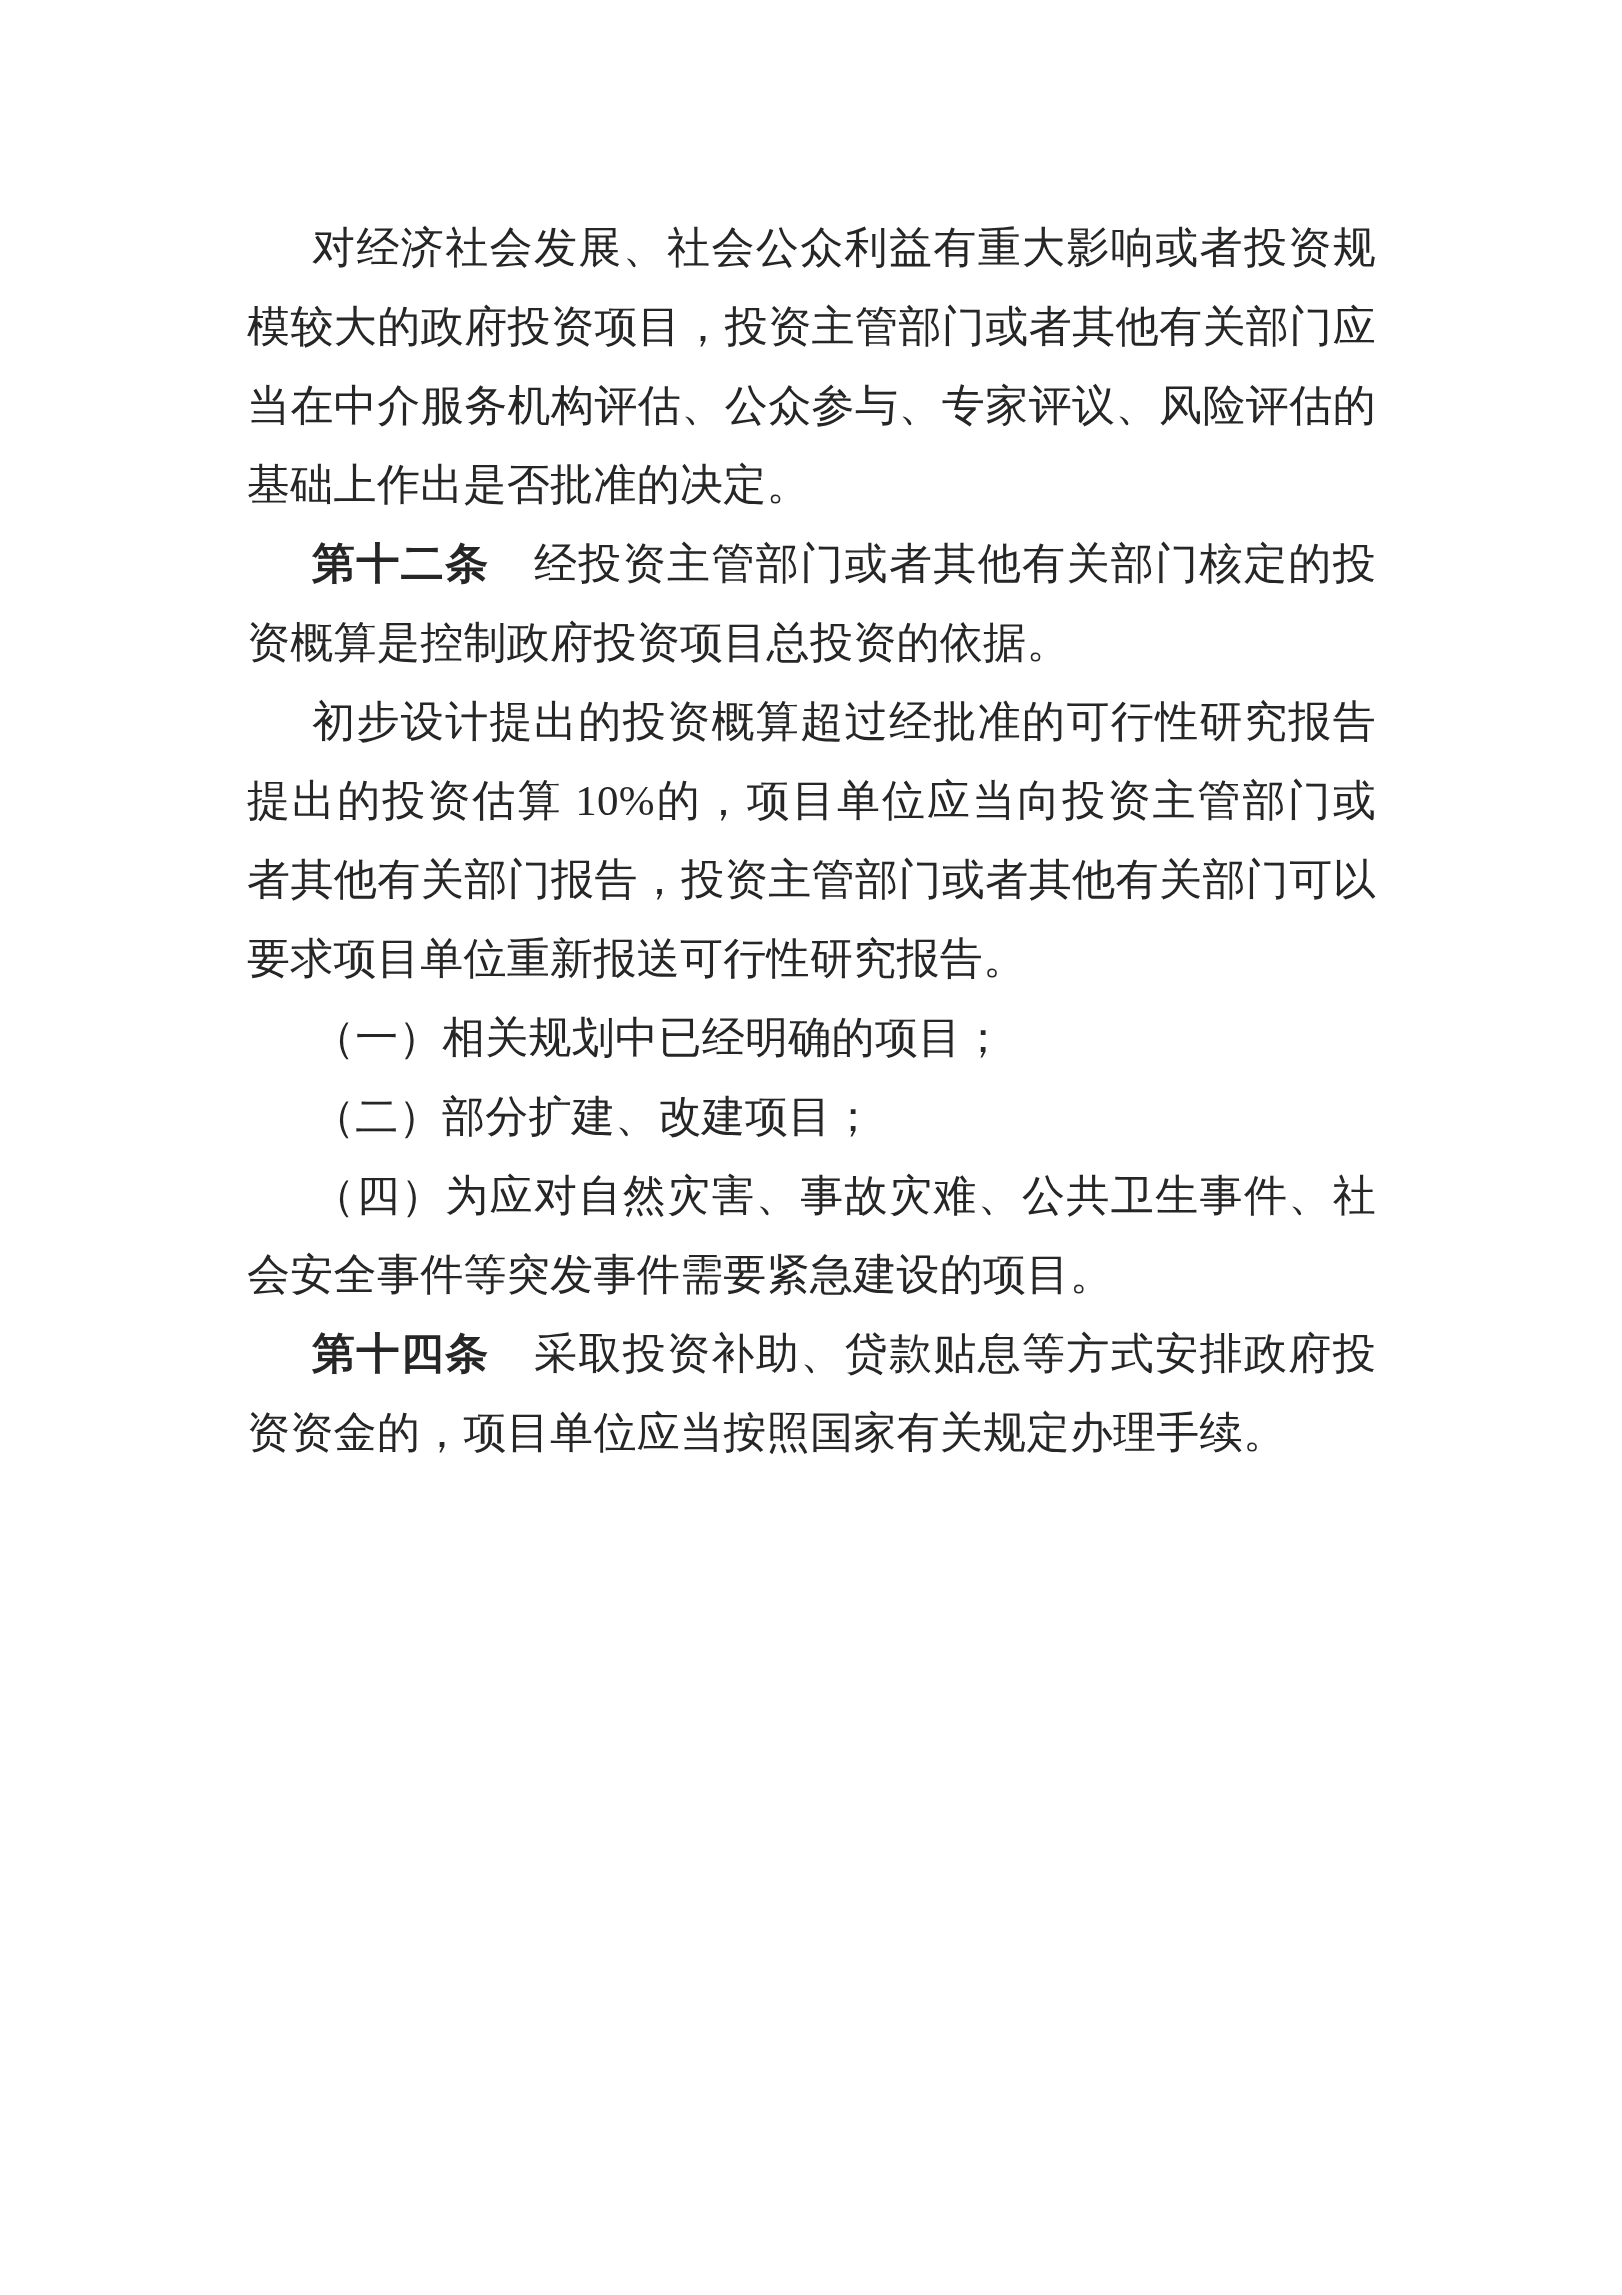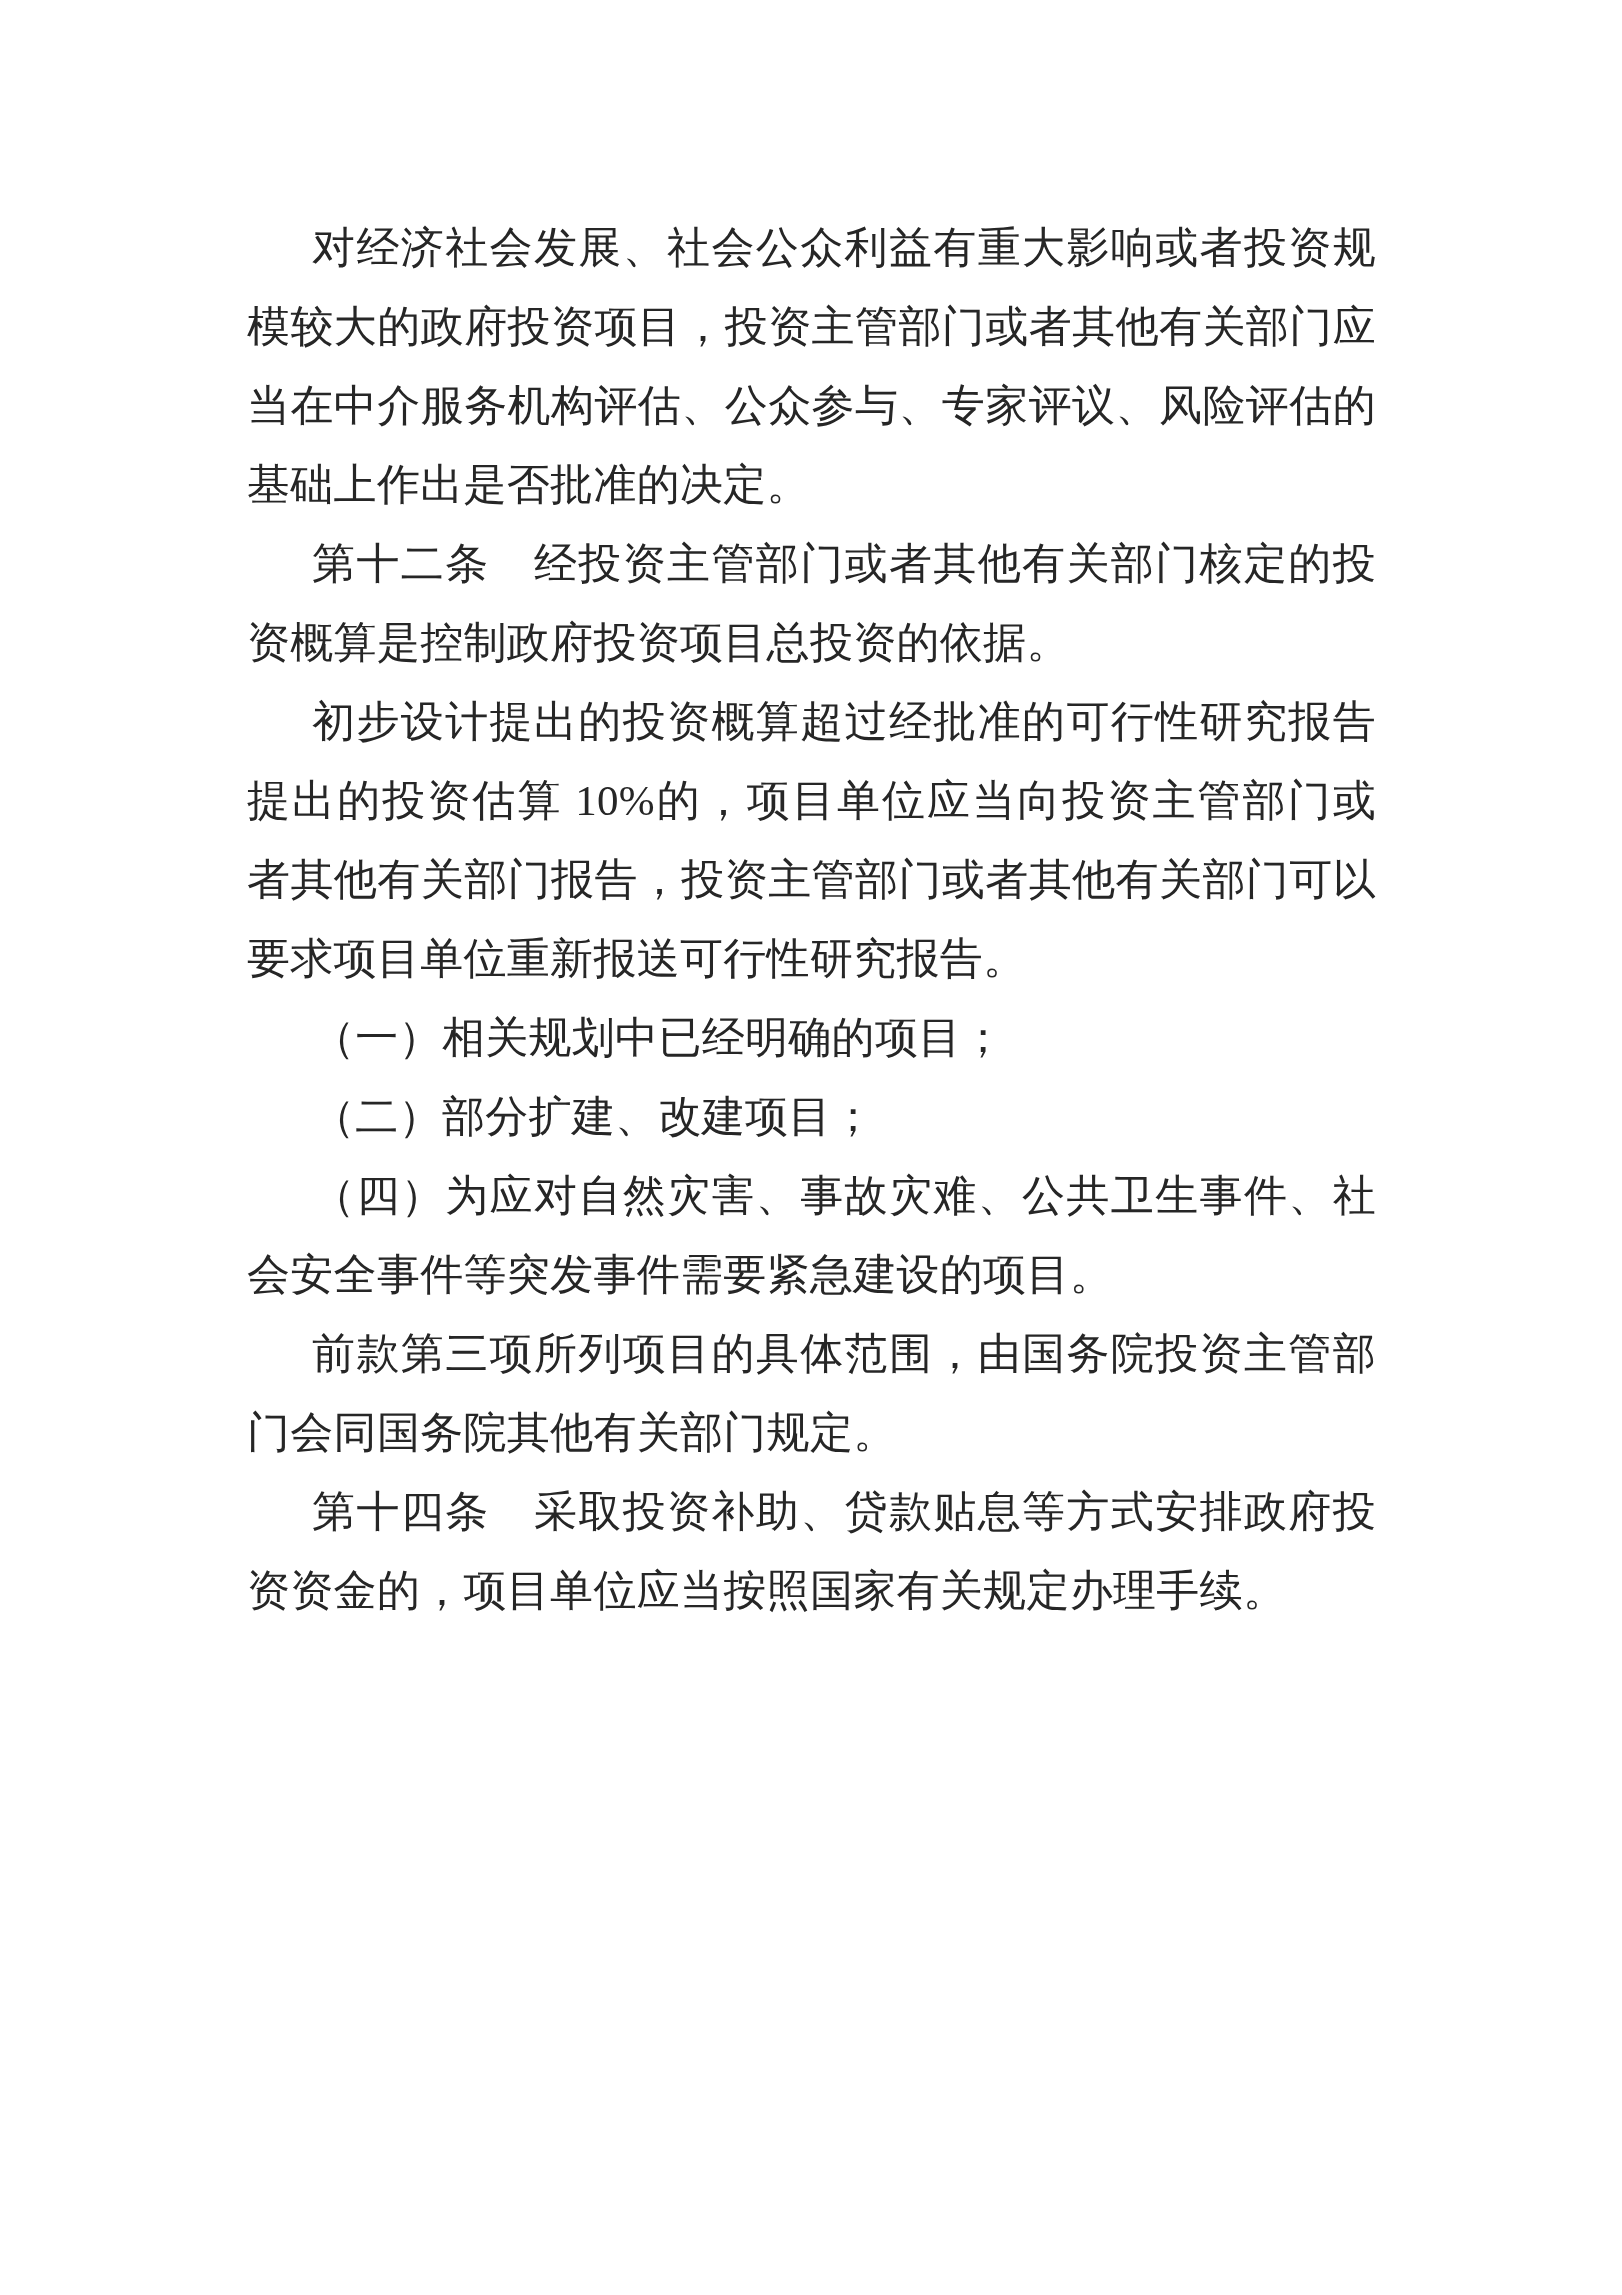--- a/index.html
+++ b/index.html
@@ -30,21 +30,21 @@
     letter-spacing: 0.3px;
     text-align: justify;
     text-justify: inter-character;
   }
   .content p {
     margin: 0;
     padding: 0;
     text-indent: 65px;
   }
   .article-label {
-    font-weight: normal;
+    font-weight: bold;
     font-family: "Liberation Sans", "DejaVu Sans", sans-serif;
   }
 </style>
 </head>
 <body>
 
 <div class="page">
   <div class="content">
 
     <p><span class="article-label"></span><span>对经济社会发展、社会公众利益有重大影响或者投资规模较大的政府投资项目，投资主管部门或者其他有关部门应当在中介服务机构评估、公众参与、专家评议、风险评估的基础上作出是否批准的决定。</span></p>
@@ -54,19 +54,18 @@
     <p><span class="article-label"></span><span>初步设计提出的投资概算超过经批准的可行性研究报告提出的投资估算 10%的，项目单位应当向投资主管部门或者其他有关部门报告，投资主管部门或者其他有关部门可以要求项目单位重新报送可行性研究报告。</span></p>
 
 
     <p><span class="article-label"></span><span>（一）相关规划中已经明确的项目；</span></p>
 
     <p><span class="article-label"></span><span>（二）部分扩建、改建项目；</span></p>
 
 
     <p><span class="article-label"></span><span>（四）为应对自然灾害、事故灾难、公共卫生事件、社会安全事件等突发事件需要紧急建设的项目。</span></p>
 
-    <p><span class="article-label"></span><span>前款第三项所列项目的具体范围，由国务院投资主管部门会同国务院其他有关部门规定。</span></p>
 
     <p><span class="article-label">第十四条</span><span>　采取投资补助、贷款贴息等方式安排政府投资资金的，项目单位应当按照国家有关规定办理手续。</span></p>
 
   </div>
 </div>
 
 
 </body></html>

